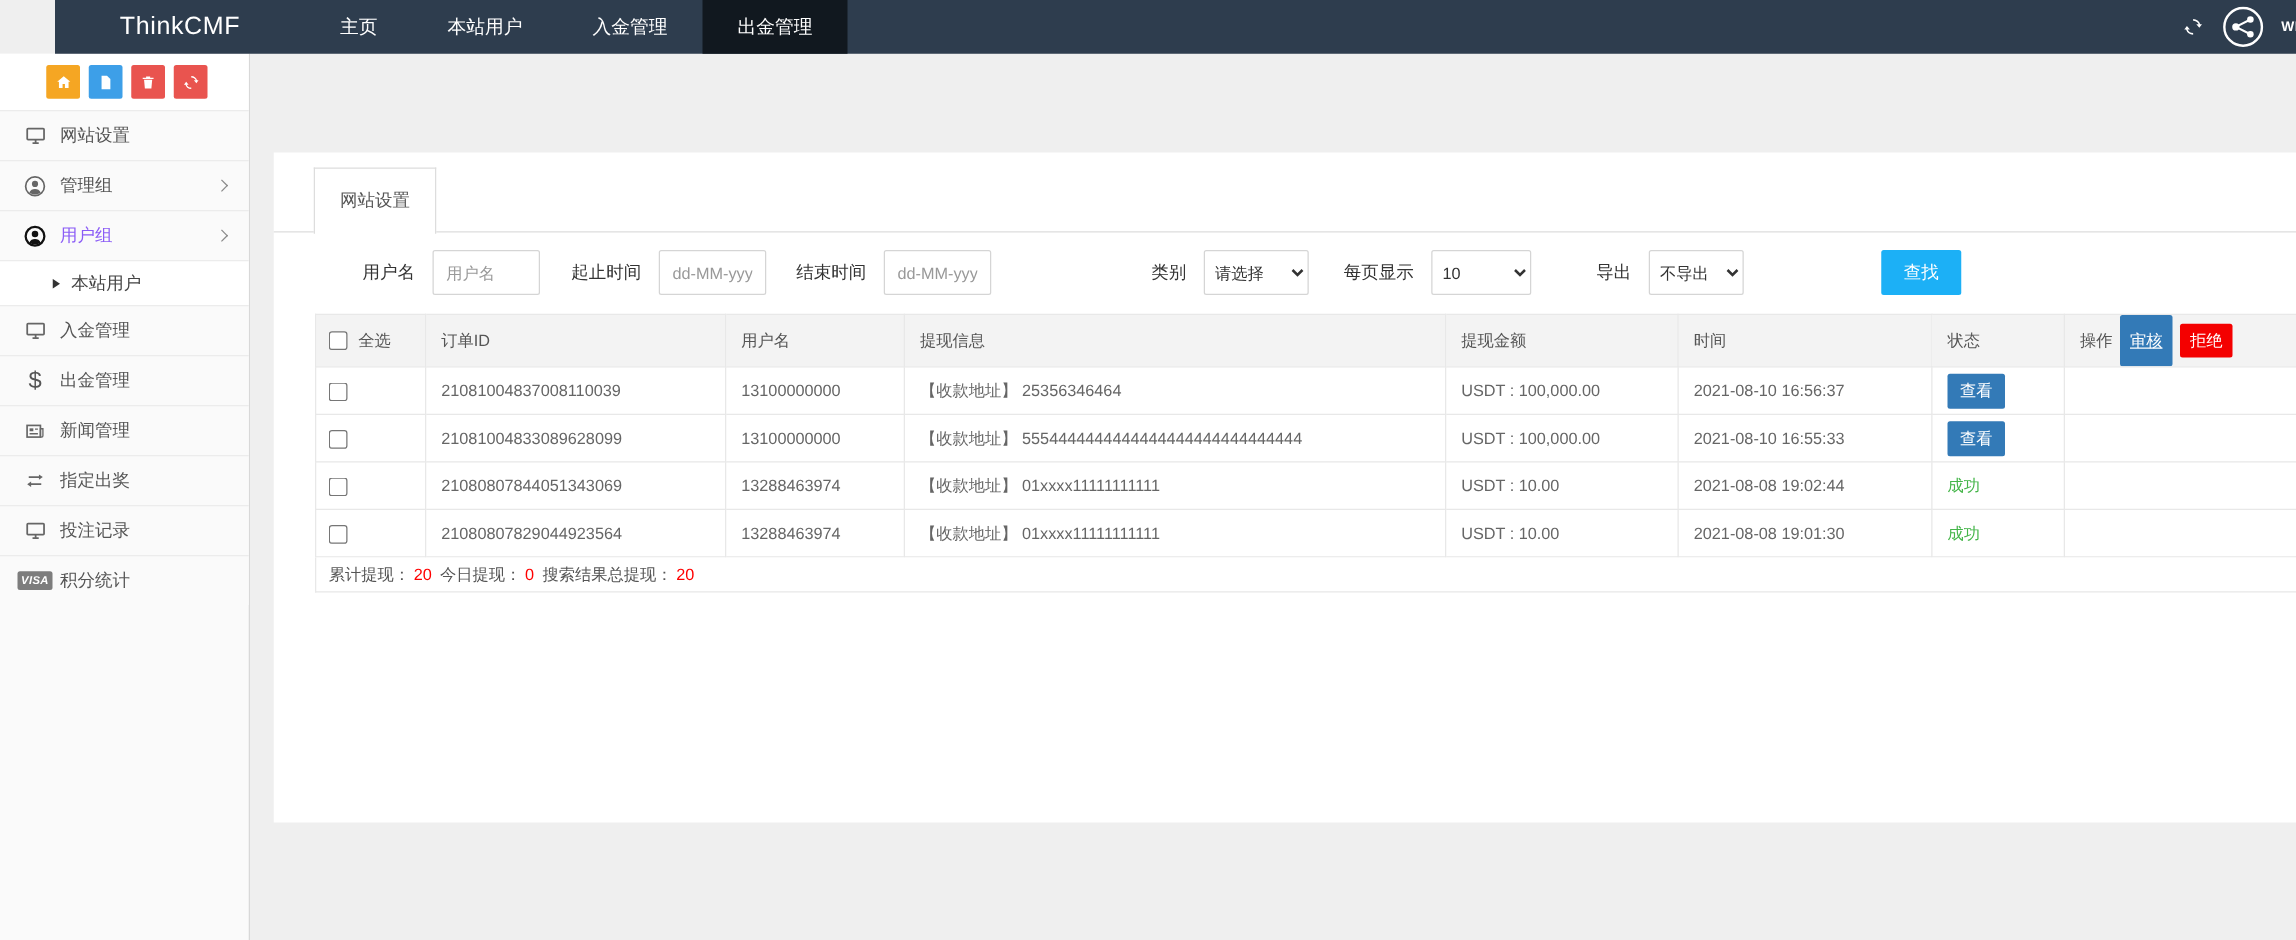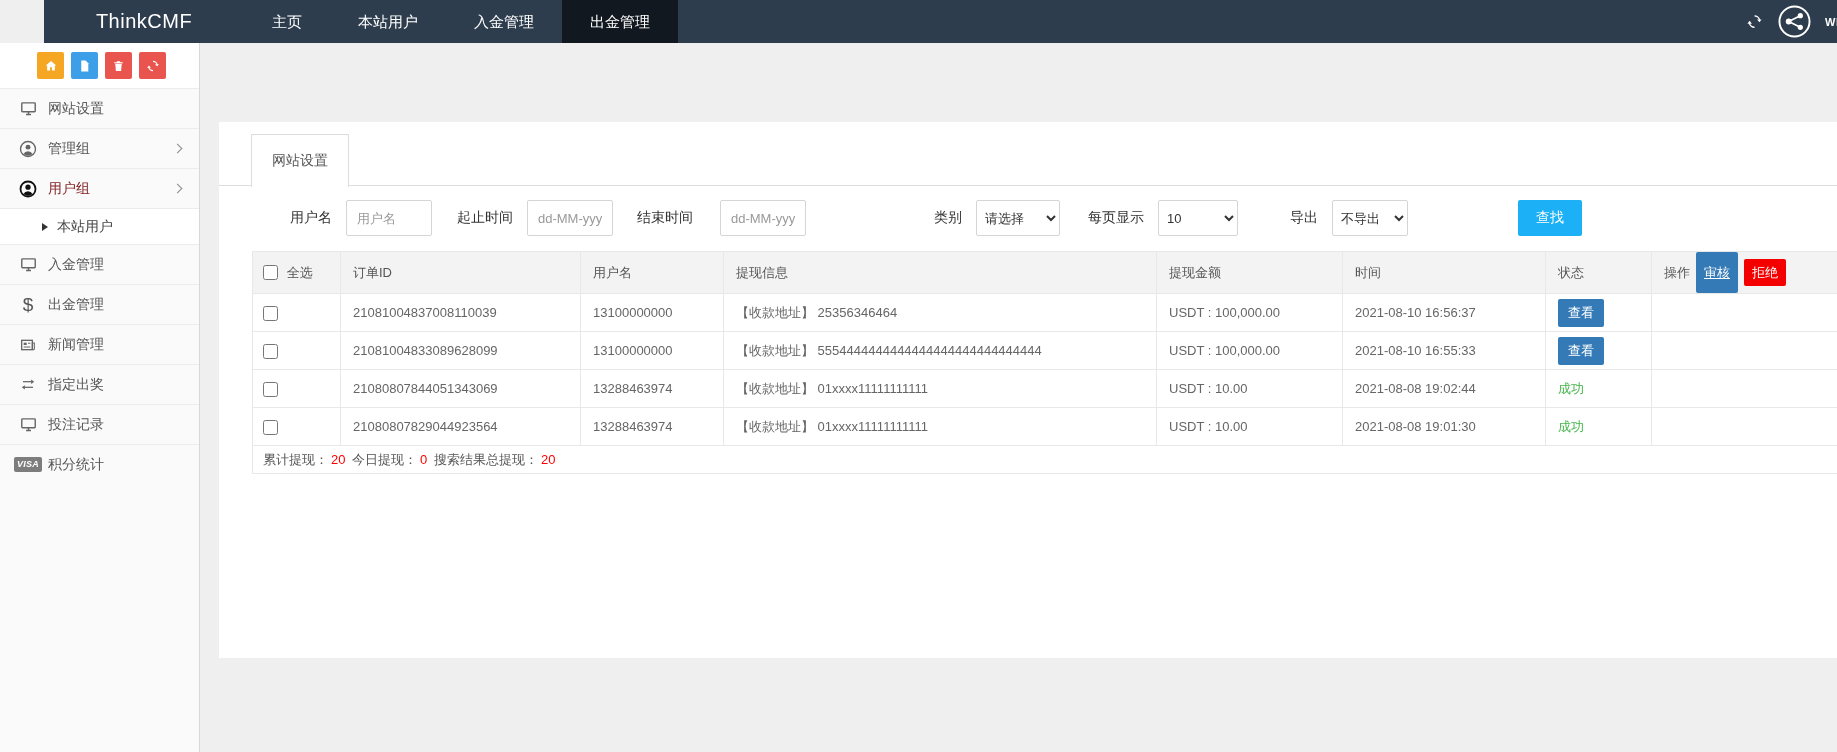--- a/index.html
+++ b/index.html
@@ -25,21 +25,21 @@
   .tool-home    { background:#f5a623; }
   .tool-file    { background:#3d9fe8; }
   .tool-trash   { background:#e9544f; }
   .tool-recycle { background:#e9544f; }
 
   .menu { list-style:none; }
   .menu-item { position:relative; height:40px; display:flex; align-items:center;
     padding-left:17px; font-size:14px; color:#555; border-top:1px solid #ececec; cursor:pointer; background:#fafafa; }
   .menu-item .mi-icon { width:22px; height:20px; margin-right:9px; display:flex; align-items:center;
     justify-content:center; color:#666; }
-  .menu-item.active { color:#7f1d1d; }
+  .menu-item.active { color:#8b5cf6; }
   .menu-item.active .mi-icon { color:#111; }
   .menu-item.sub { height:36px; background:#fff; padding-left:40px; color:#444; }
   .menu-item.sub .mi-icon { width:10px; margin-right:7px; }
   .chev { position:absolute; right:18px; top:16px; width:7px; height:7px;
     border-top:1px solid #888; border-right:1px solid #888; transform:rotate(45deg); }
   .dollar-glyph { font-size:19px; color:#555; line-height:1; }
   .visa { display:inline-block; background:#7d7d7d; color:#fff; font-style:italic; font-weight:bold;
     font-size:9px; line-height:1; padding:3px 3px; border-radius:2px; letter-spacing:.3px; }
 
   
@@ -57,21 +57,21 @@
   .filters input[type=text] { height:36px; border:1px solid #d5d5d5; border-radius:2px; padding:0 10px;
     font-size:13px; color:#333; font-family:inherit; outline:none; }
   .filters input::placeholder { color:#999; }
   .filters select { height:36px; border:1px solid #d5d5d5; border-radius:2px; font-size:13px; color:#333;
     font-family:inherit; outline:none; background:#fff; padding:0 4px; }
   .in-user { width:86px; }
   .in-date { width:86px; }
   .sel-cat { width:84px; }
   .sel-page { width:80px; }
   .sel-exp { width:76px; }
-  .g2 { margin-left:25px; } .g3 { margin-left:24px;gap:13px; } .g4 { margin-left:128px; }
+  .g2 { margin-left:25px; } .g3 { margin-left:24px; } .g4 { margin-left:128px; }
   .g5 { margin-left:28px; } .g6 { margin-left:52px; }
   .search-btn { margin-left:110px; width:64px; height:36px; background:#1cb0f6; color:#fff; border:none;
     border-radius:2px; font-size:14px; font-family:inherit; cursor:pointer; }
 
   .table-wrap { margin:15px 0 0 33px; width:1587px; }
   table { border-collapse:collapse; table-layout:fixed; width:1587px; }
   th, td { border:1px solid #e8e8e8; font-weight:normal; text-align:left; padding-left:12px;
     font-size:13px; color:#666; overflow:hidden; white-space:nowrap; }
   thead th { background:#f3f3f3; height:40px; color:#555; }
   tbody td { height:38px; background:#fff; }

